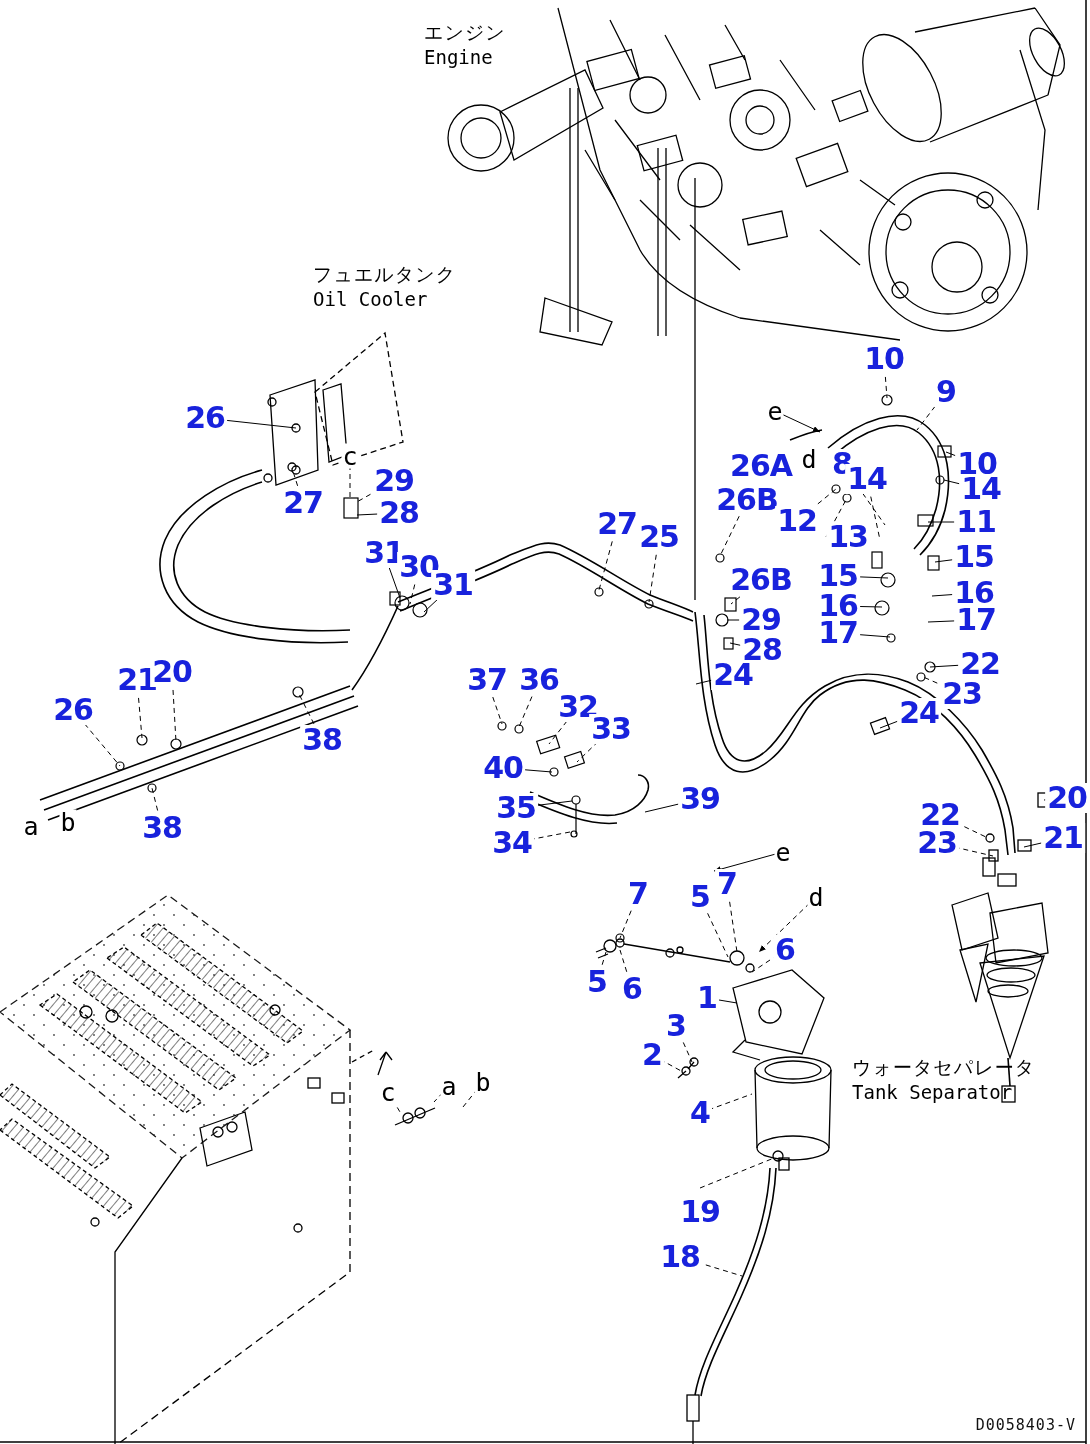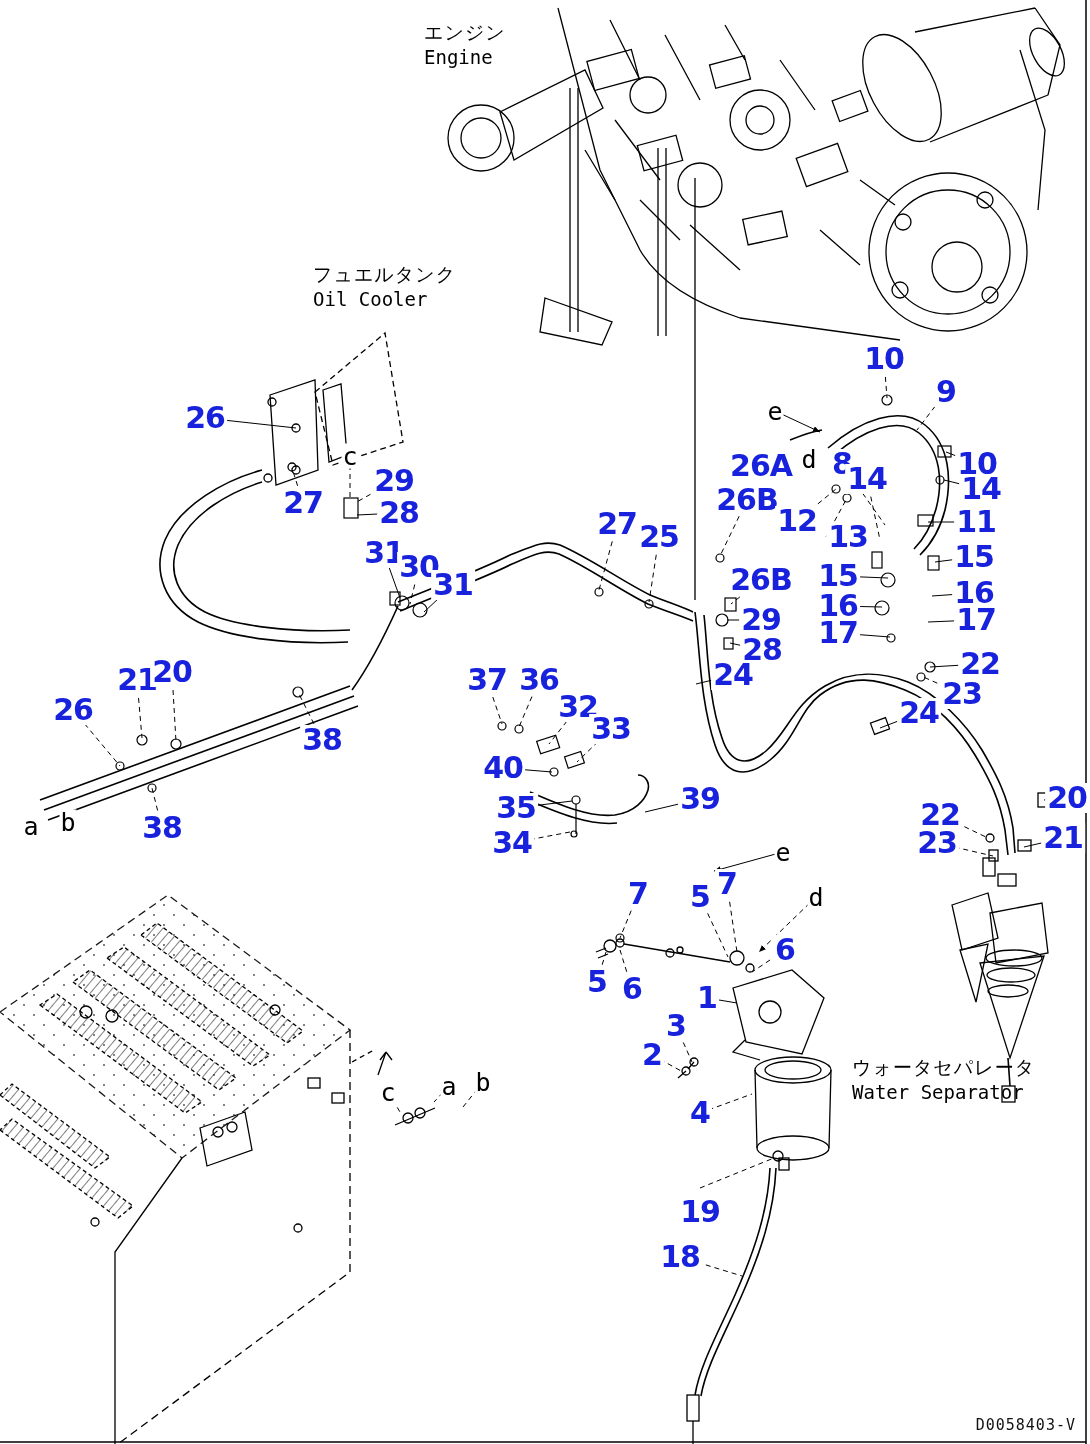--- a/index.html
+++ b/index.html
@@ -292,21 +292,21 @@
   <div class="comp-label" style="left:424px;top:20px">
     <span class="jp">エンジン</span>
     <span class="en">Engine</span>
   </div>
   <div class="comp-label" style="left:313px;top:262px">
     <span class="jp">フュエルタンク</span>
     <span class="en">Oil Cooler</span>
   </div>
   <div class="comp-label" style="left:852px;top:1055px">
     <span class="jp">ウォータセパレータ</span>
-    <span class="en">Water Separator</span>
+    <span class="en">Tank Separator</span>
   </div>
 
   <div id="callout-layer">
       <div class="callout" style="left: 205px; top: 418px;">26</div>
       <div class="callout" style="left: 303px; top: 503px;">27</div>
       <div class="callout" style="left: 394px; top: 481px;">29</div>
       <div class="callout" style="left: 399px; top: 513px;">28</div>
       <div class="callout" style="left: 384px; top: 553px;">31</div>
       <div class="callout" style="left: 419px; top: 567px;">30</div>
       <div class="callout" style="left: 453px; top: 585px;">31</div>

